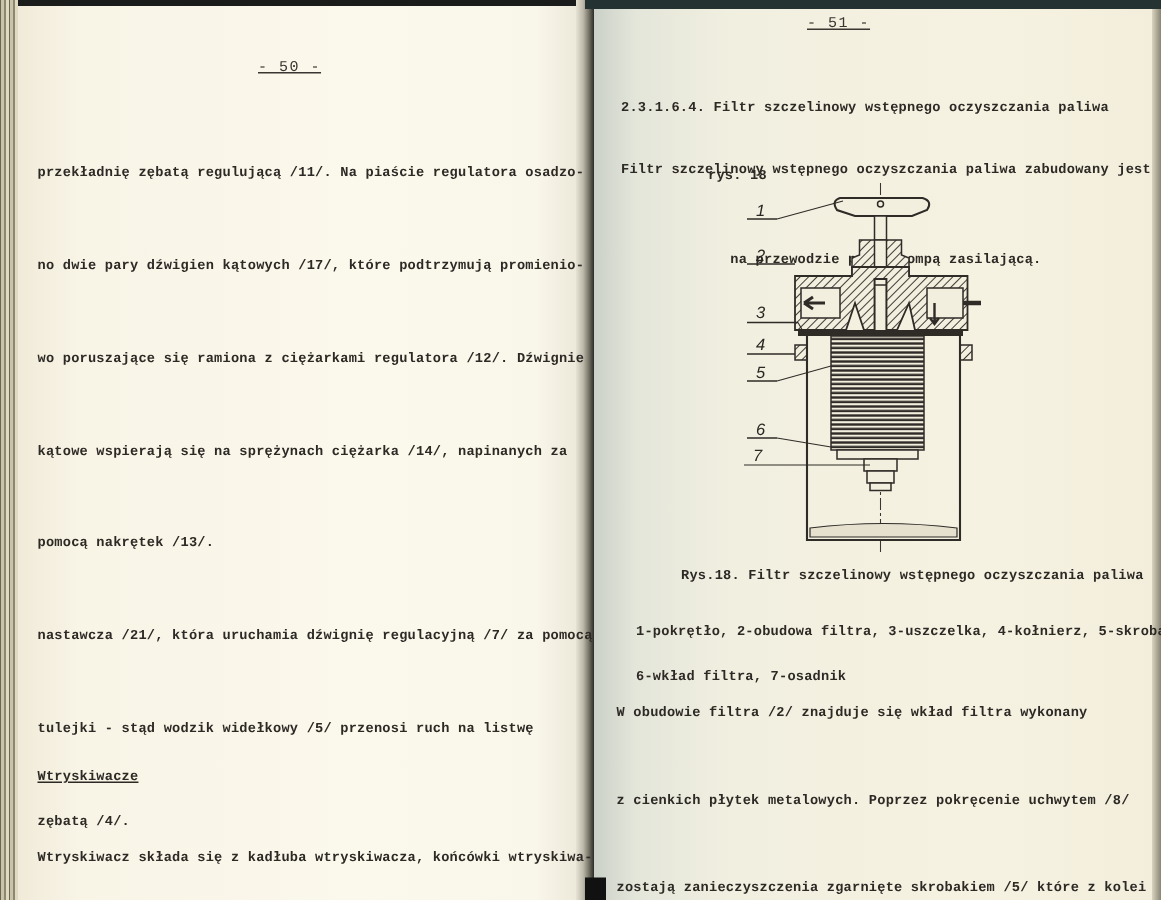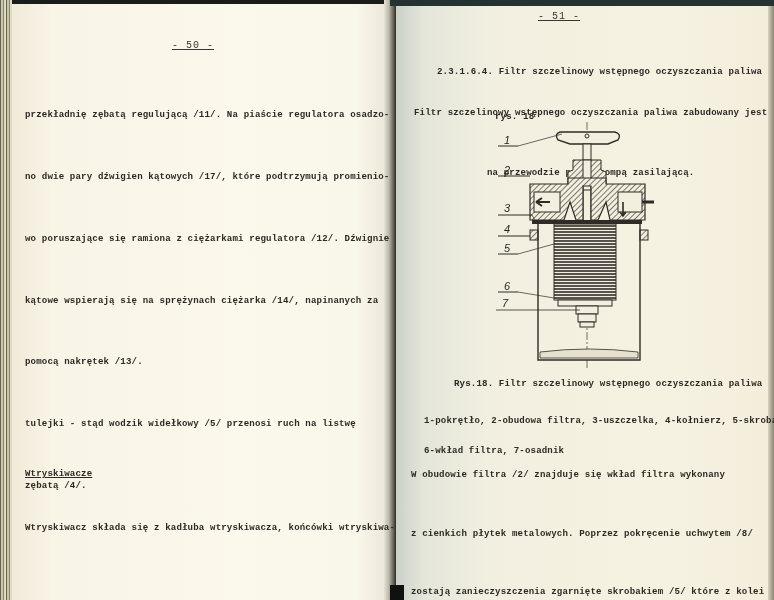--- a/index.html
+++ b/index.html
@@ -65,49 +65,50 @@
   <div class="bottom-corner"></div>
 
   <div class="pageno" style="left:172px;top:40px;">- 50 -</div>
 
   <div class="text" style="left:25px;top:64px;">
     <span class="ln">przekładnię zębatą regulującą /11/. Na piaście regulatora osadzo-</span>
     <span class="ln">no dwie pary dźwigien kątowych /17/, które podtrzymują promienio-</span>
     <span class="ln">wo poruszające się ramiona z ciężarkami regulatora /12/. Dźwignie</span>
     <span class="ln">kątowe wspierają się na sprężynach ciężarka /14/, napinanych za</span>
     <span class="ln">pomocą nakrętek /13/.</span>
+    <span class="ln">nastawcza /21/, która uruchamia dźwignię regulacyjną /7/ za pomocą</span>
     <span class="ln">tulejki - stąd wodzik widełkowy /5/ przenosi ruch na listwę</span>
     <span class="ln">zębatą /4/.</span>
     
     
     
     
     
     
     
     
     
     
     
     
   </div>
 
   <div class="text" style="left:25px;top:429px;line-height:18px;">
-    <span class="ln heading-u" style="height:18px;">Wtryskiwacze</span>
+    <span class="ln heading-u" style="height:18px;margin-top:44px;">Wtryskiwacze</span>
     <span class="ln" style="height:19px;">Wtryskiwacz składa się z kadłuba wtryskiwacza, końcówki wtryskiwa-</span>
     
     
     
     
     
   </div>
 
   <div class="pageno" style="left:538px;top:11px;">- 51 -</div>
 
-  <div class="right-text" style="left:437px;top:34px;line-height:15px;">
+  <div class="right-text" style="left:414px;top:34px;line-height:15px;">
     <span class="ln"><span>2.3.1.6.4.</span> <span>Filtr szczelinowy wstępnego oczyszczania paliwa</span></span>
     <span class="ln" style="padding-left:58px;">rys. 18</span>
   </div>
 
   <div class="right-text" style="left:414px;top:63px;line-height:20px;text-align:center;">
     <span class="ln">Filtr szczelinowy wstępnego oczyszczania paliwa zabudowany jest</span>
     <span class="ln">na przewodzie przed pompą zasilającą.</span>
   </div>
 
   <svg class="figure" viewBox="0 0 180 260">

